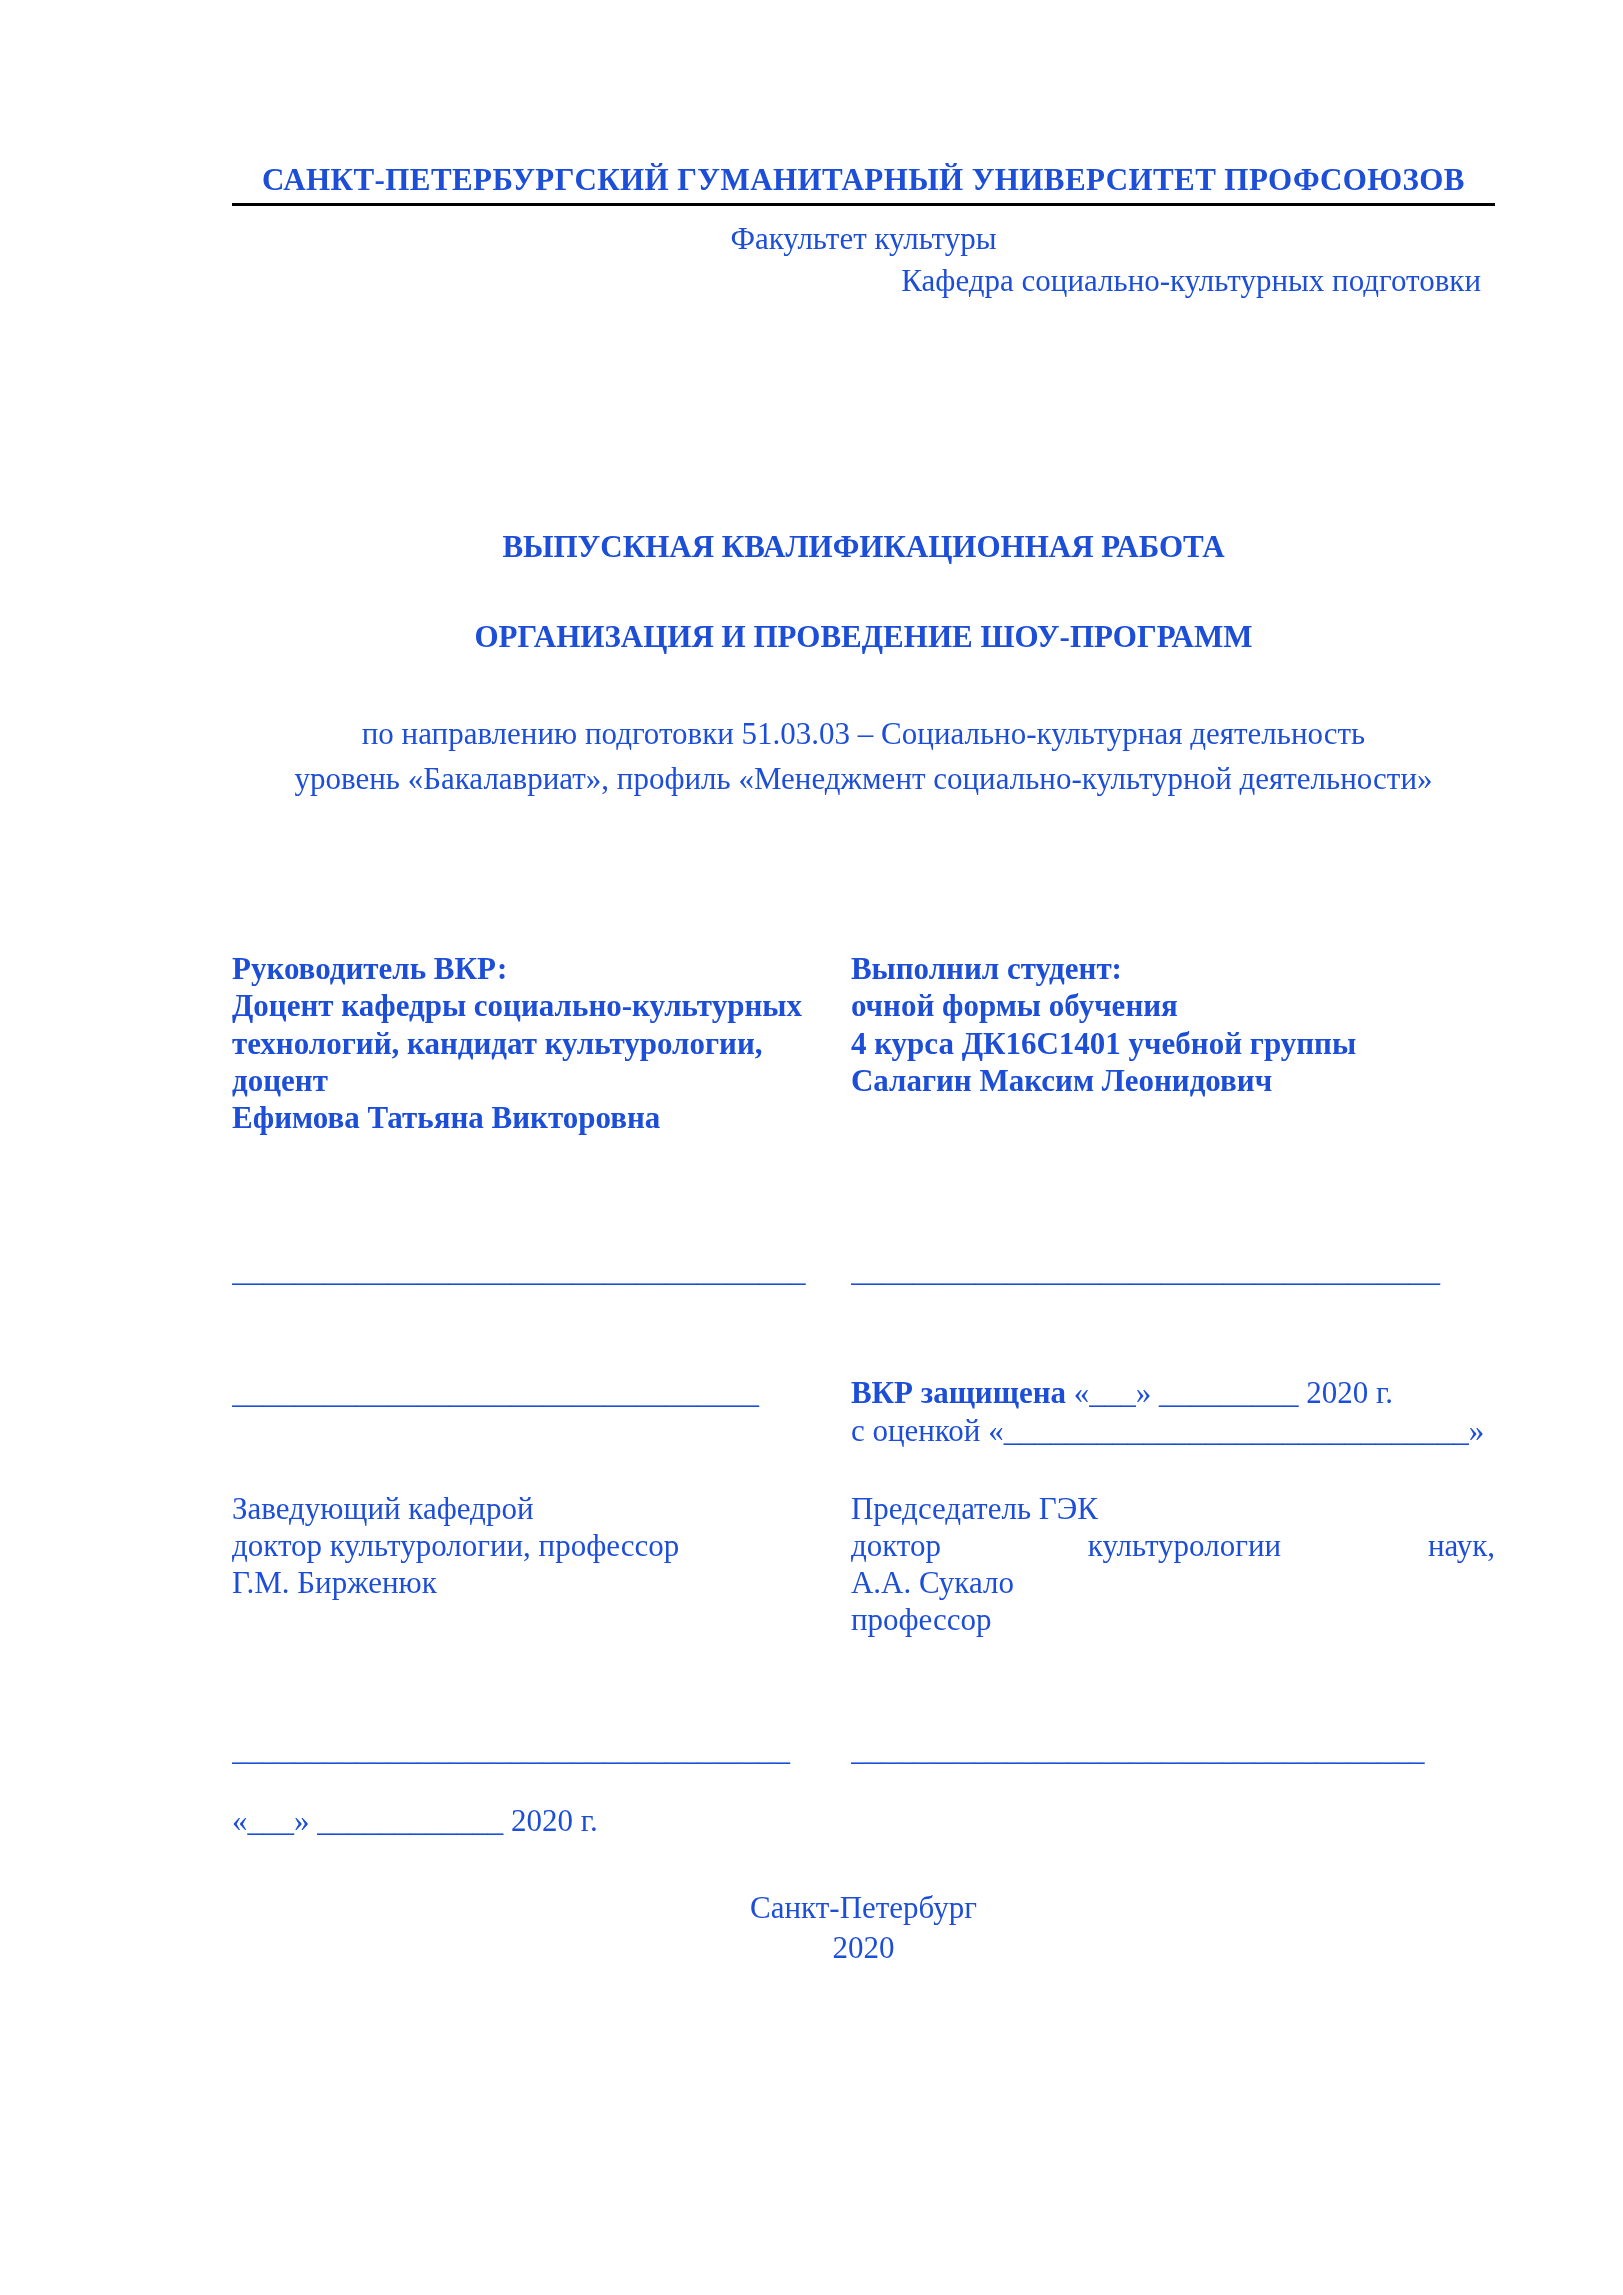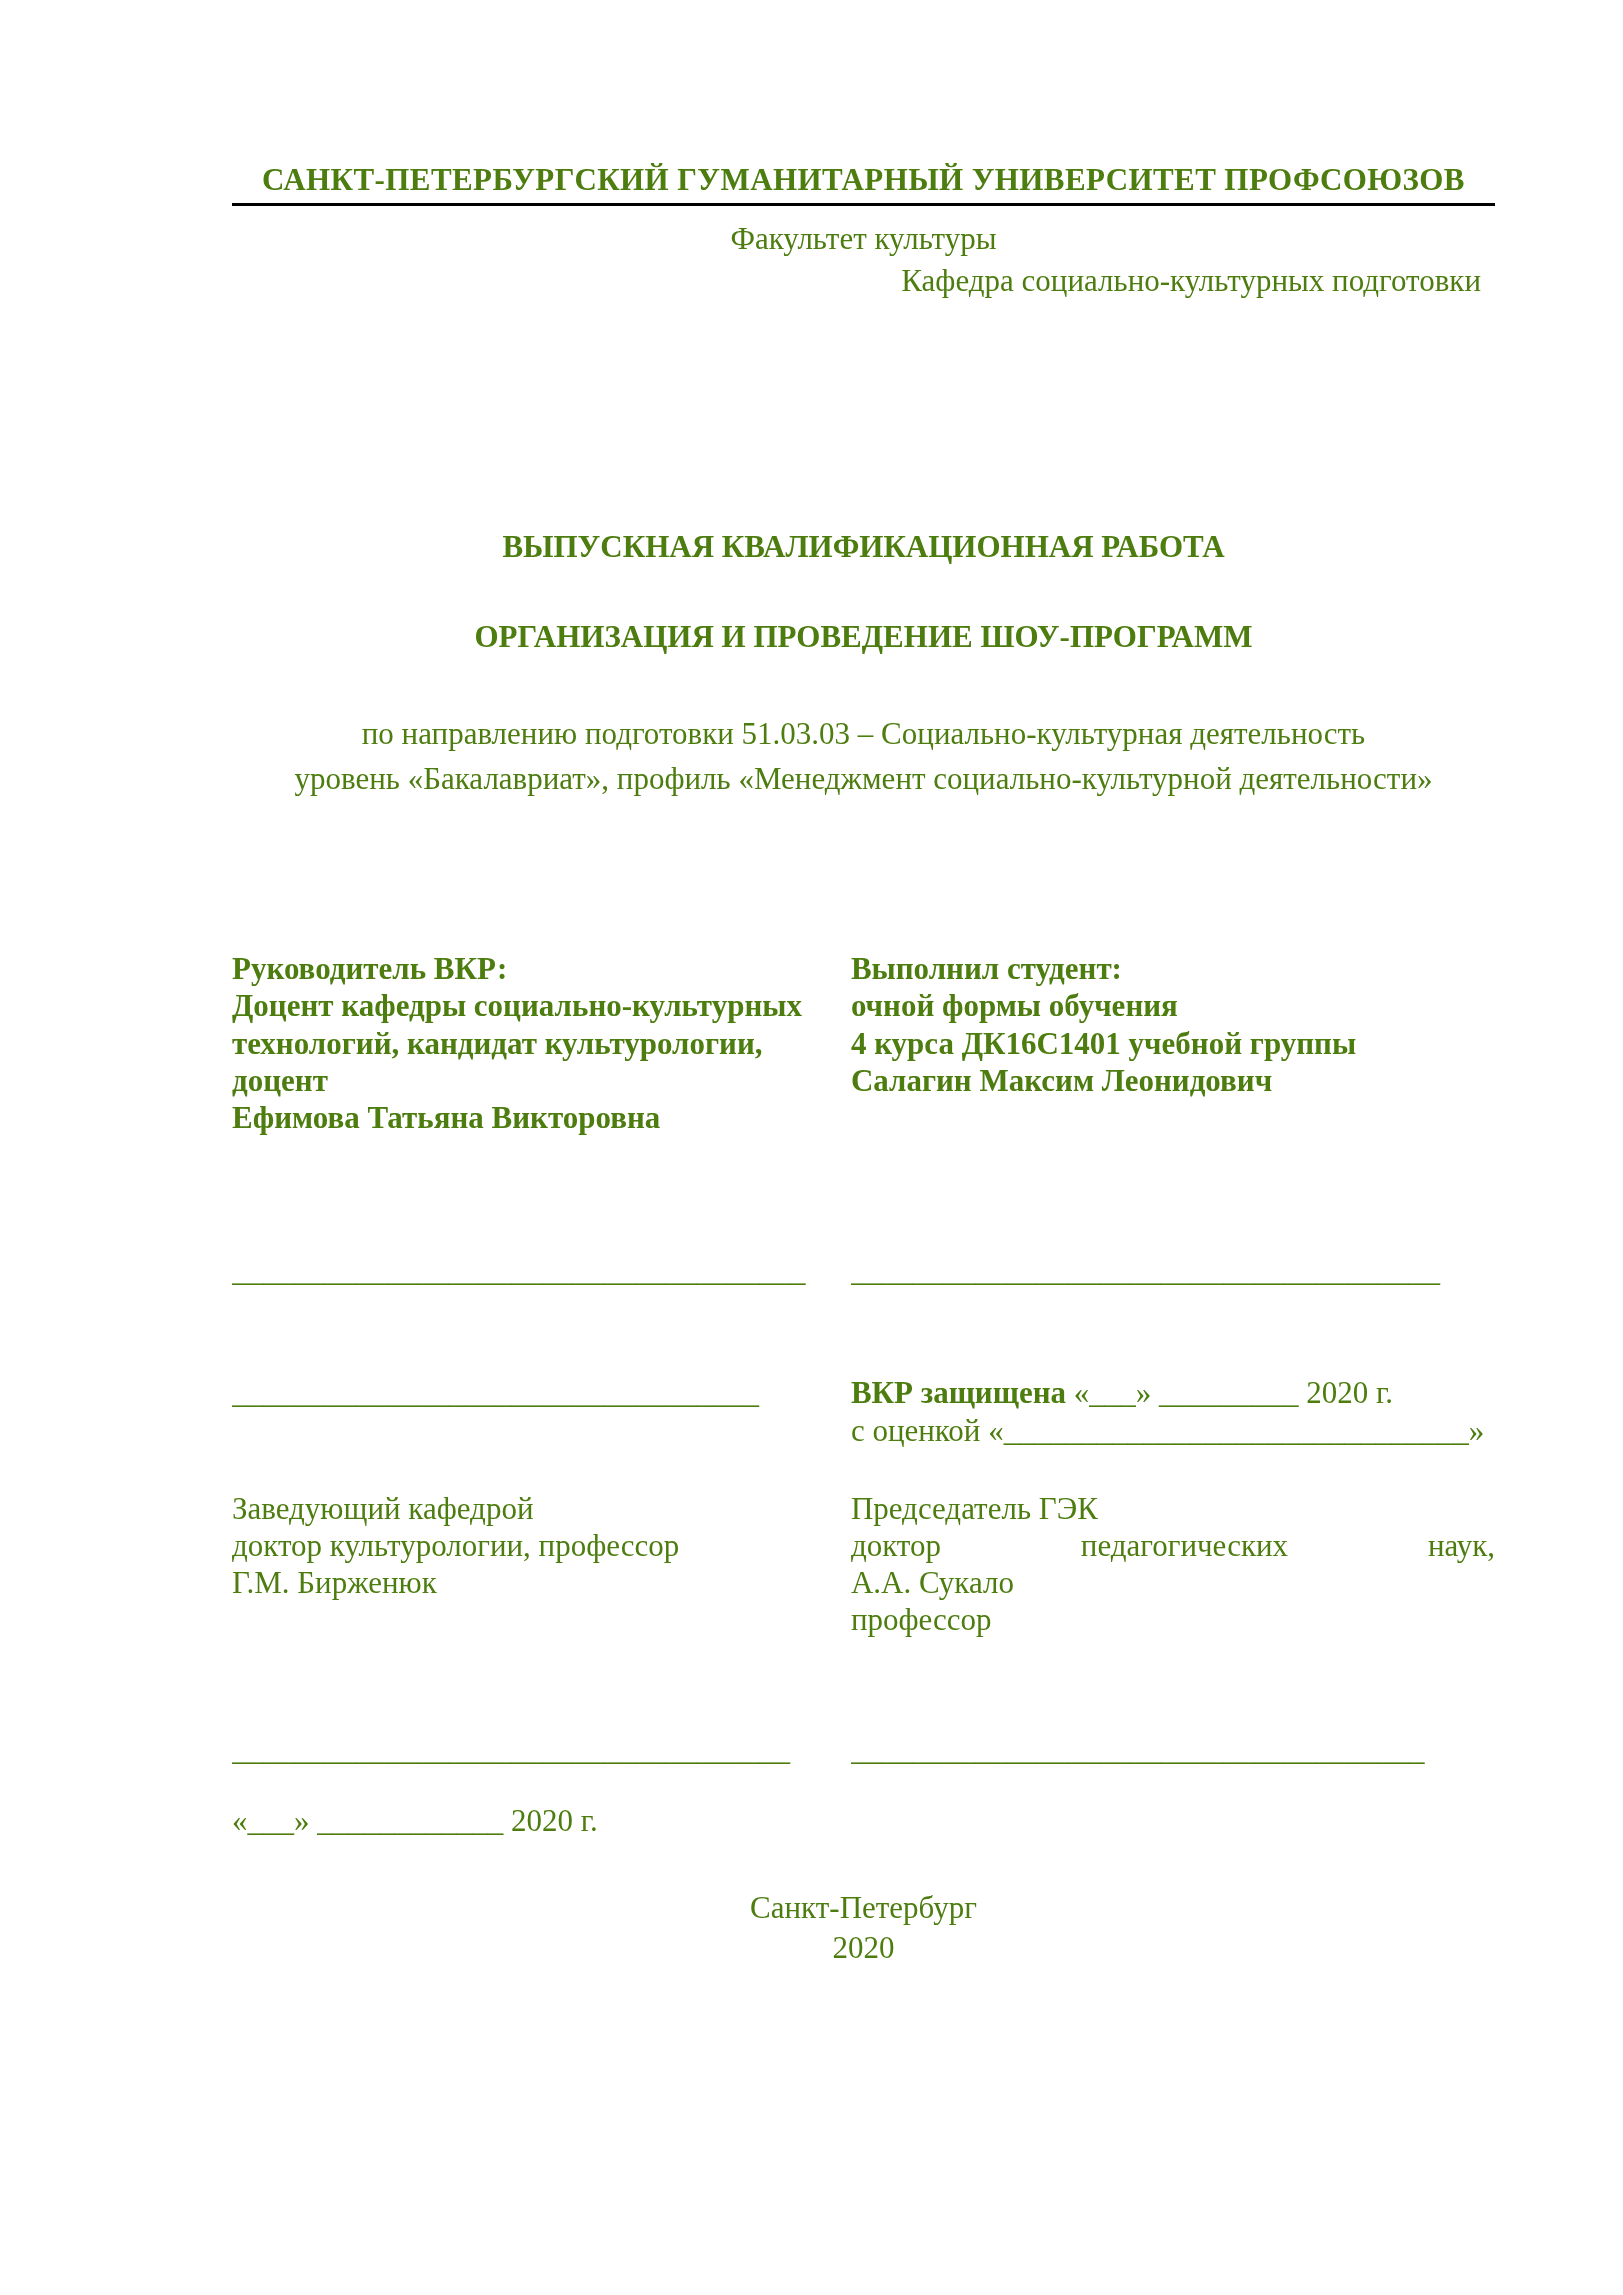--- a/index.html
+++ b/index.html
@@ -2,21 +2,21 @@
 <html style="font-size:12.6px"><head>
 <meta charset="utf-8">
 <style>
   * { box-sizing: border-box; }
   html, body { margin: 0; padding: 0; background: #e8e8e8; }
   .page {
     width: 1623px;
     height: 2295px;
     margin: 0 auto;
     background: #ffffff;
-    color: #4d7c0f;
+    color: #1d4ed8;
     font-family: "Liberation Serif", "DejaVu Serif", serif;
     font-size: 31px;
     line-height: 1.2;
     padding: 161px 128px 47px 232px;
     position: relative;
   }
   .org-name {
     font-weight: bold;
     text-align: center;
     font-size: 31px;
@@ -103,21 +103,21 @@
   </div>
 
   <div class="columns officials">
     <div class="col-left">
       <div>Заведующий кафедрой</div>
       <div>доктор культурологии, профессор</div>
       <div>Г.М. Бирженюк</div>
     </div>
     <div class="col-right">
       <div>Председатель ГЭК</div>
-      <div class="justify-last">доктор педагогических наук,</div>
+      <div class="justify-last">доктор культурологии наук,</div>
       <div>А.А. Сукало</div>
       <div>профессор</div>
     </div>
   </div>
 
   <div class="columns sig-row-2">
     <div class="col-left sig">____________________________________</div>
     <div class="col-right sig">_____________________________________</div>
   </div>
 

